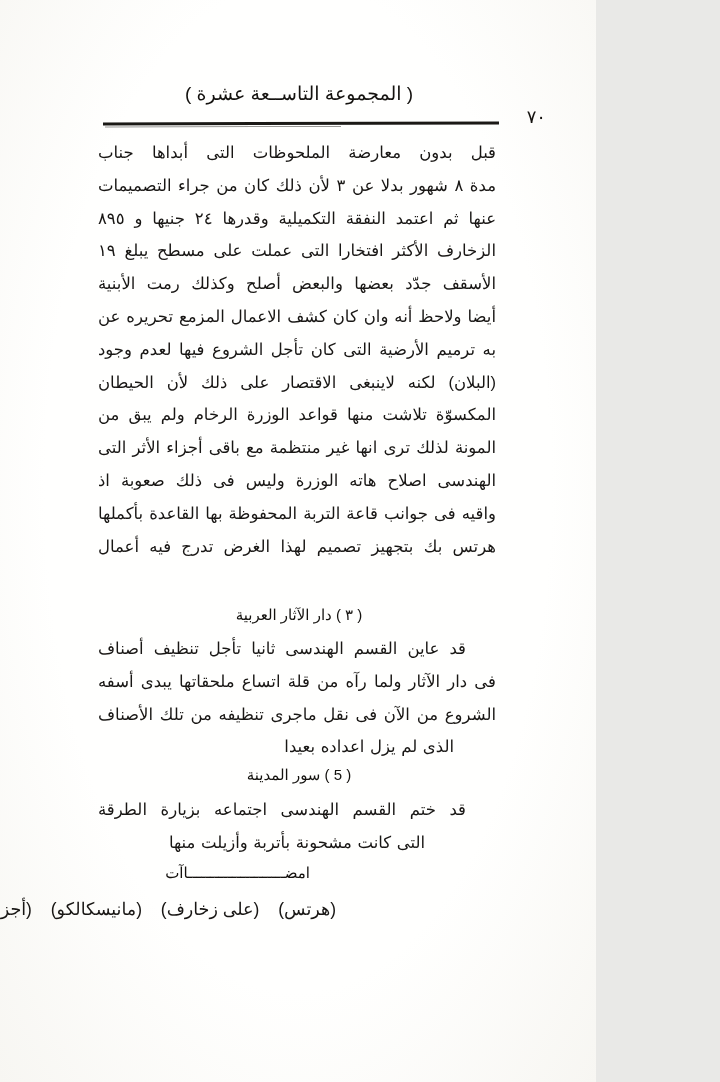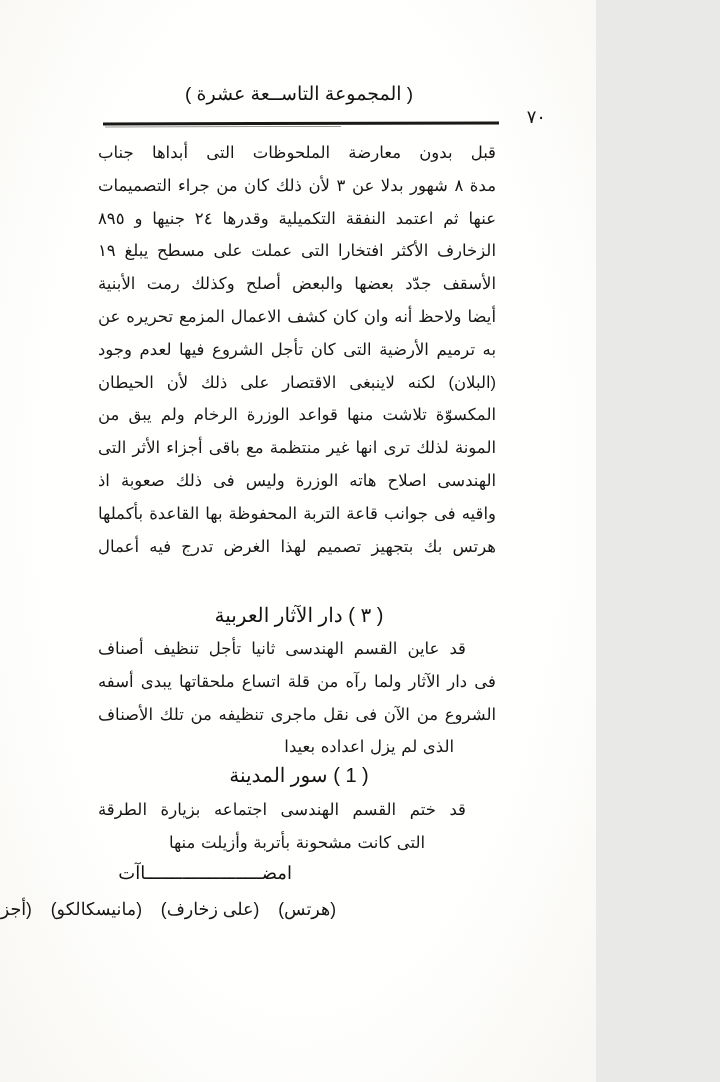--- a/index.html
+++ b/index.html
@@ -36,26 +36,26 @@
     font-size:16.5px; line-height:32.8px; height:32.8px;
     text-align:justify; text-align-last:justify;
     overflow:hidden; word-spacing:1px;
   }
   .bline.indent { padding-right:30px; }
   .bline.endline { text-align:right; text-align-last:right; padding-right:42px; }
   .bline.centered { text-align:center; text-align-last:center; padding:0 60px 0 60px; }
   .sec-heading {
     position:absolute; left:100px; right:98px;
     direction:rtl; text-align:center;
-    font-size:20px; line-height:30px; color:#14120f;
+    font-size:15px; line-height:30px; color:#14120f;
   }
   .sig-label {
-    position:absolute; top:856px; left:100px; right:116px;
+    position:absolute; top:856px; left:100px; right:98px;
     direction:rtl; text-align:right; padding-right:188px;
-    font-size:18px; line-height:34px; color:#14110e;
+    font-size:15px; line-height:34px; color:#14110e;
   }
   .sig-names {
     position:absolute; top:893px; left:100px; right:98px;
     direction:rtl; text-align:right; padding-right:162px;
     font-size:17.5px; line-height:32px; white-space:nowrap;
   }
   .sig-names .sig-name { display:inline-block; margin-left:14px; }
   .speck {
     position:absolute; left:702px; top:1041px; width:5px; height:4px;
     background:#33302c; border-radius:50%; opacity:.85;
@@ -87,21 +87,21 @@
   </div>
 
   <div class="sec-heading" style="top:600px;">( ٣ ) دار الآثار العربية</div>
   <div class="text-block" style="top:632px;">
     <div class="bline indent">قد عاين القسم الهندسى ثانيا تأجل تنظيف أصناف الأثرية الجارية</div>
     <div class="bline">فى دار الآثار ولما رآه من قلة اتساع ملحقاتها يبدى أسفه من عدم امكان</div>
     <div class="bline">الشروع من الآن فى نقل ماجرى تنظيفه من تلك الأصناف الى محلها الجديد</div>
     <div class="bline endline">الذى لم يزل اعداده بعيدا</div>
   </div>
 
-  <div class="sec-heading" style="top:760px;">( 1 ) سور المدينة</div>
+  <div class="sec-heading" style="top:760px;">( 5 ) سور المدينة</div>
   <div class="text-block" style="top:793px;">
     <div class="bline indent">قد ختم القسم الهندسى اجتماعه بزيارة الطرقة الواقعة بجوار باب الفتوح</div>
     <div class="bline centered">التى كانت مشحونة بأتربة وأزيلت منها حديثا (راجع التقرير نمرة ٣٠٠)</div>
   </div>
 
   <div class="sig-label">امضــــــــــــــــــــــاآت</div>
   <div class="sig-names">
     <span class="sig-name">(هرتس)</span>
     <span class="sig-name">(على زخارف)</span>
     <span class="sig-name">(مانيسكالكو)</span>

